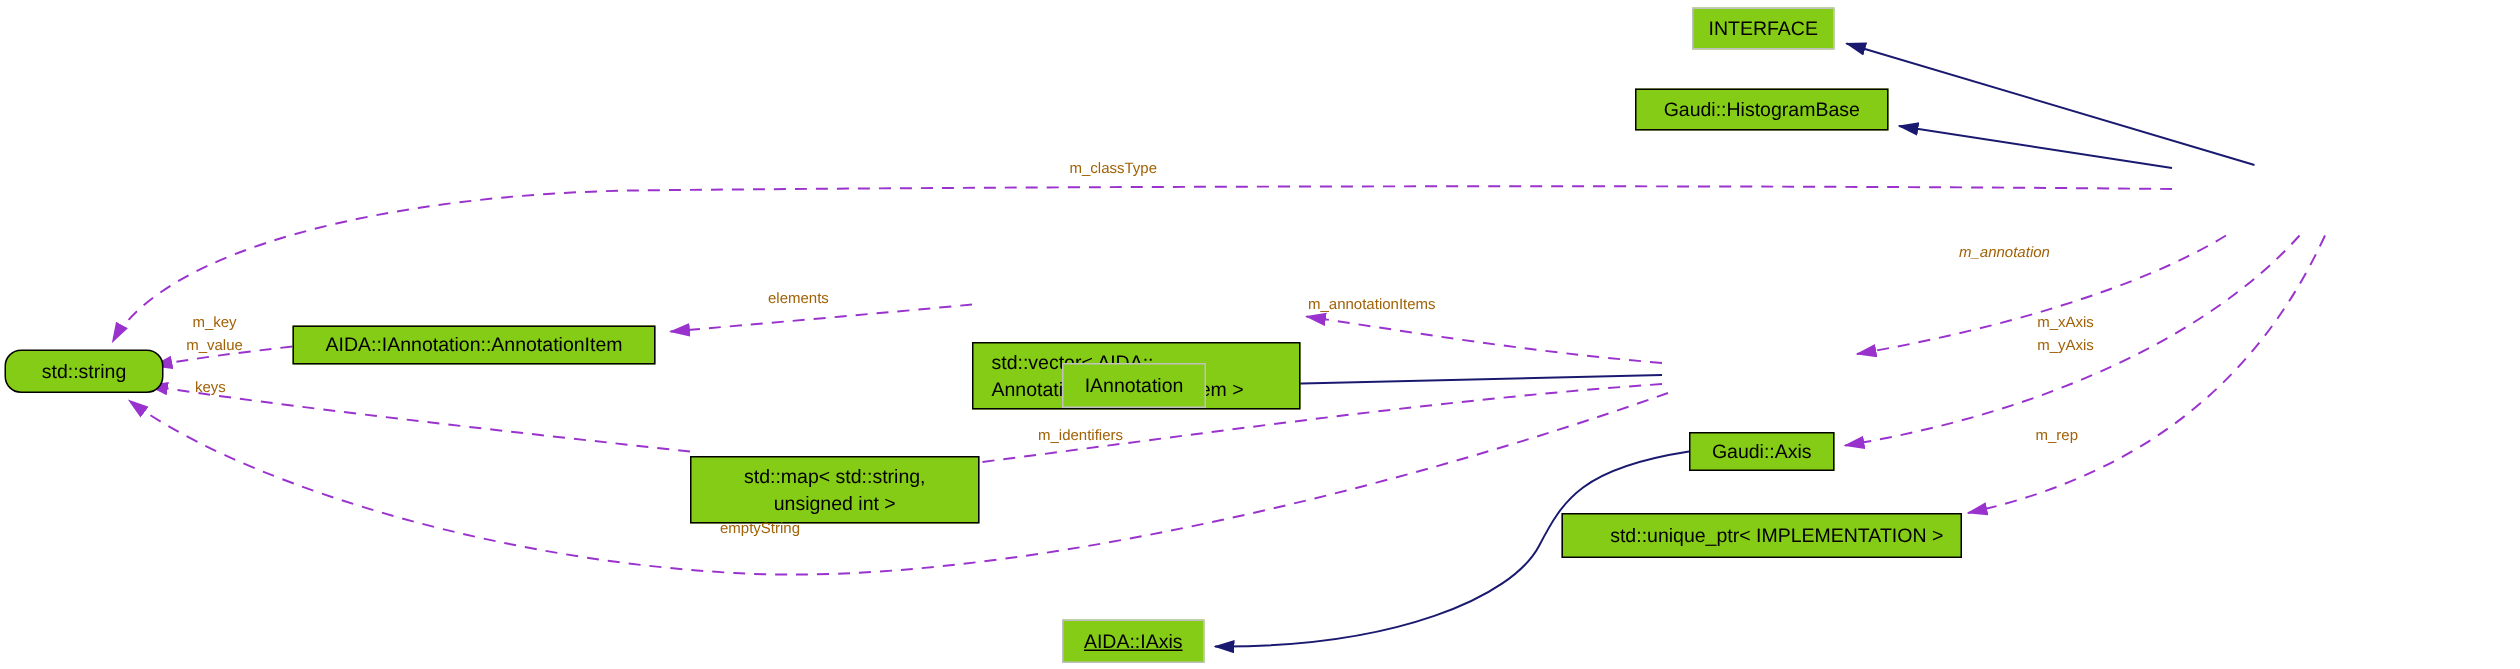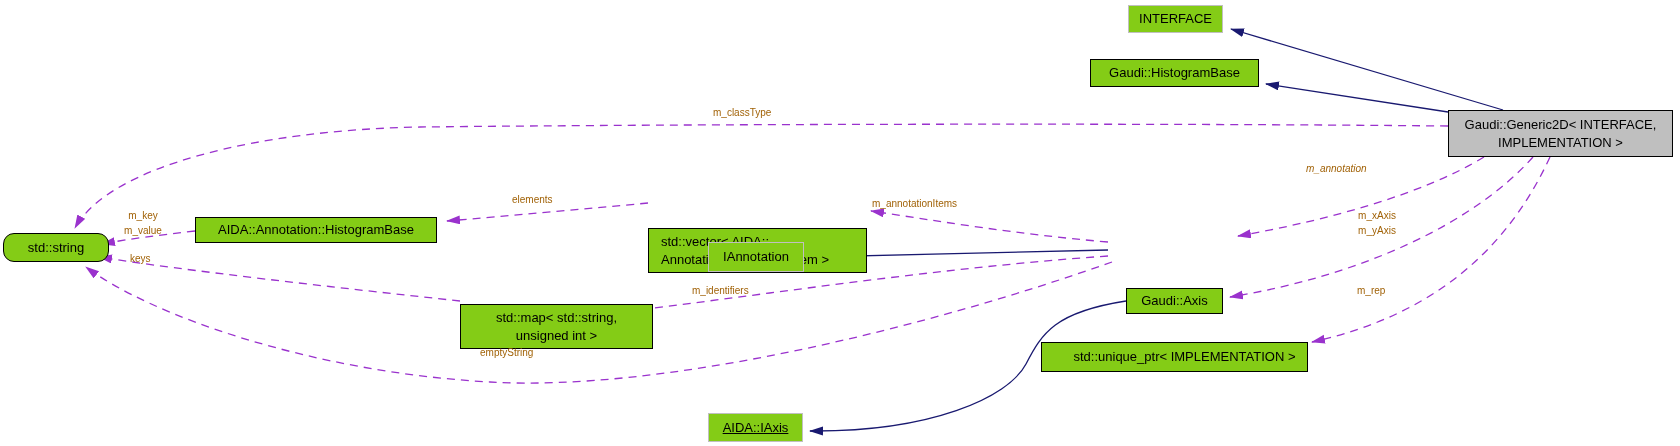--- a/index.html
+++ b/index.html
@@ -78,24 +78,22 @@
     <path class="edge-usage" d="M 1112 262 C 920 330 660 392 490 382 C 310 372 150 315 86 267" marker-end="url(#arrow-purple)"></path>
     <path class="edge-usage" d="M 1108 256 C 950 267 790 291 631 311" marker-end="url(#arrow-purple)"></path>
     <path class="edge-usage" d="M 1108 242 C 1015 234 945 222 871 211" marker-end="url(#arrow-purple)"></path>
     <path class="edge-usage" d="M 1484 157 C 1425 193 1330 220 1238 236" marker-end="url(#arrow-purple)"></path>
     <path class="edge-usage" d="M 1533 157 C 1475 222 1365 275 1230 297" marker-end="url(#arrow-purple)"></path>
     <path class="edge-usage" d="M 1550 157 C 1508 248 1435 315 1312 342" marker-end="url(#arrow-purple)"></path>
   </svg>
 
   <div class="node external" id="n-interface">INTERFACE</div>
   <div class="node" id="n-histogram-base">Gaudi::HistogramBase</div>
-  <div class="node current" id="n-generic2d">Gaudi::Generic2D&lt; INTERFACE,
-IMPLEMENTATION &gt;</div>
   <div class="node" id="n-std-string">std::string</div>
-  <div class="node" id="n-annotation-item">AIDA::Annotation::HistogramBase</div>
+  <div class="node" id="n-annotation-item">AIDA::IAnnotation::AnnotationItem</div>
   <div class="node align-left" id="n-std-vector">std::vector&lt; AIDA::
 Annotation::AnnotationItem &gt;</div>
   <div class="node external" id="n-iannotation">IAnnotation</div>
   <div class="node" id="n-std-map">std::map&lt; std::string,
 unsigned int &gt;</div>
   <div class="node" id="n-gaudi-axis">Gaudi::Axis</div>
   <div class="node" id="n-unique-ptr">std::unique_ptr&lt; IMPLEMENTATION &gt;</div>
   <div class="node external" id="n-aida-iaxis">AIDA::IAxis</div>
 
   <span class="elabel" id="l-classtype">m_classType</span>

